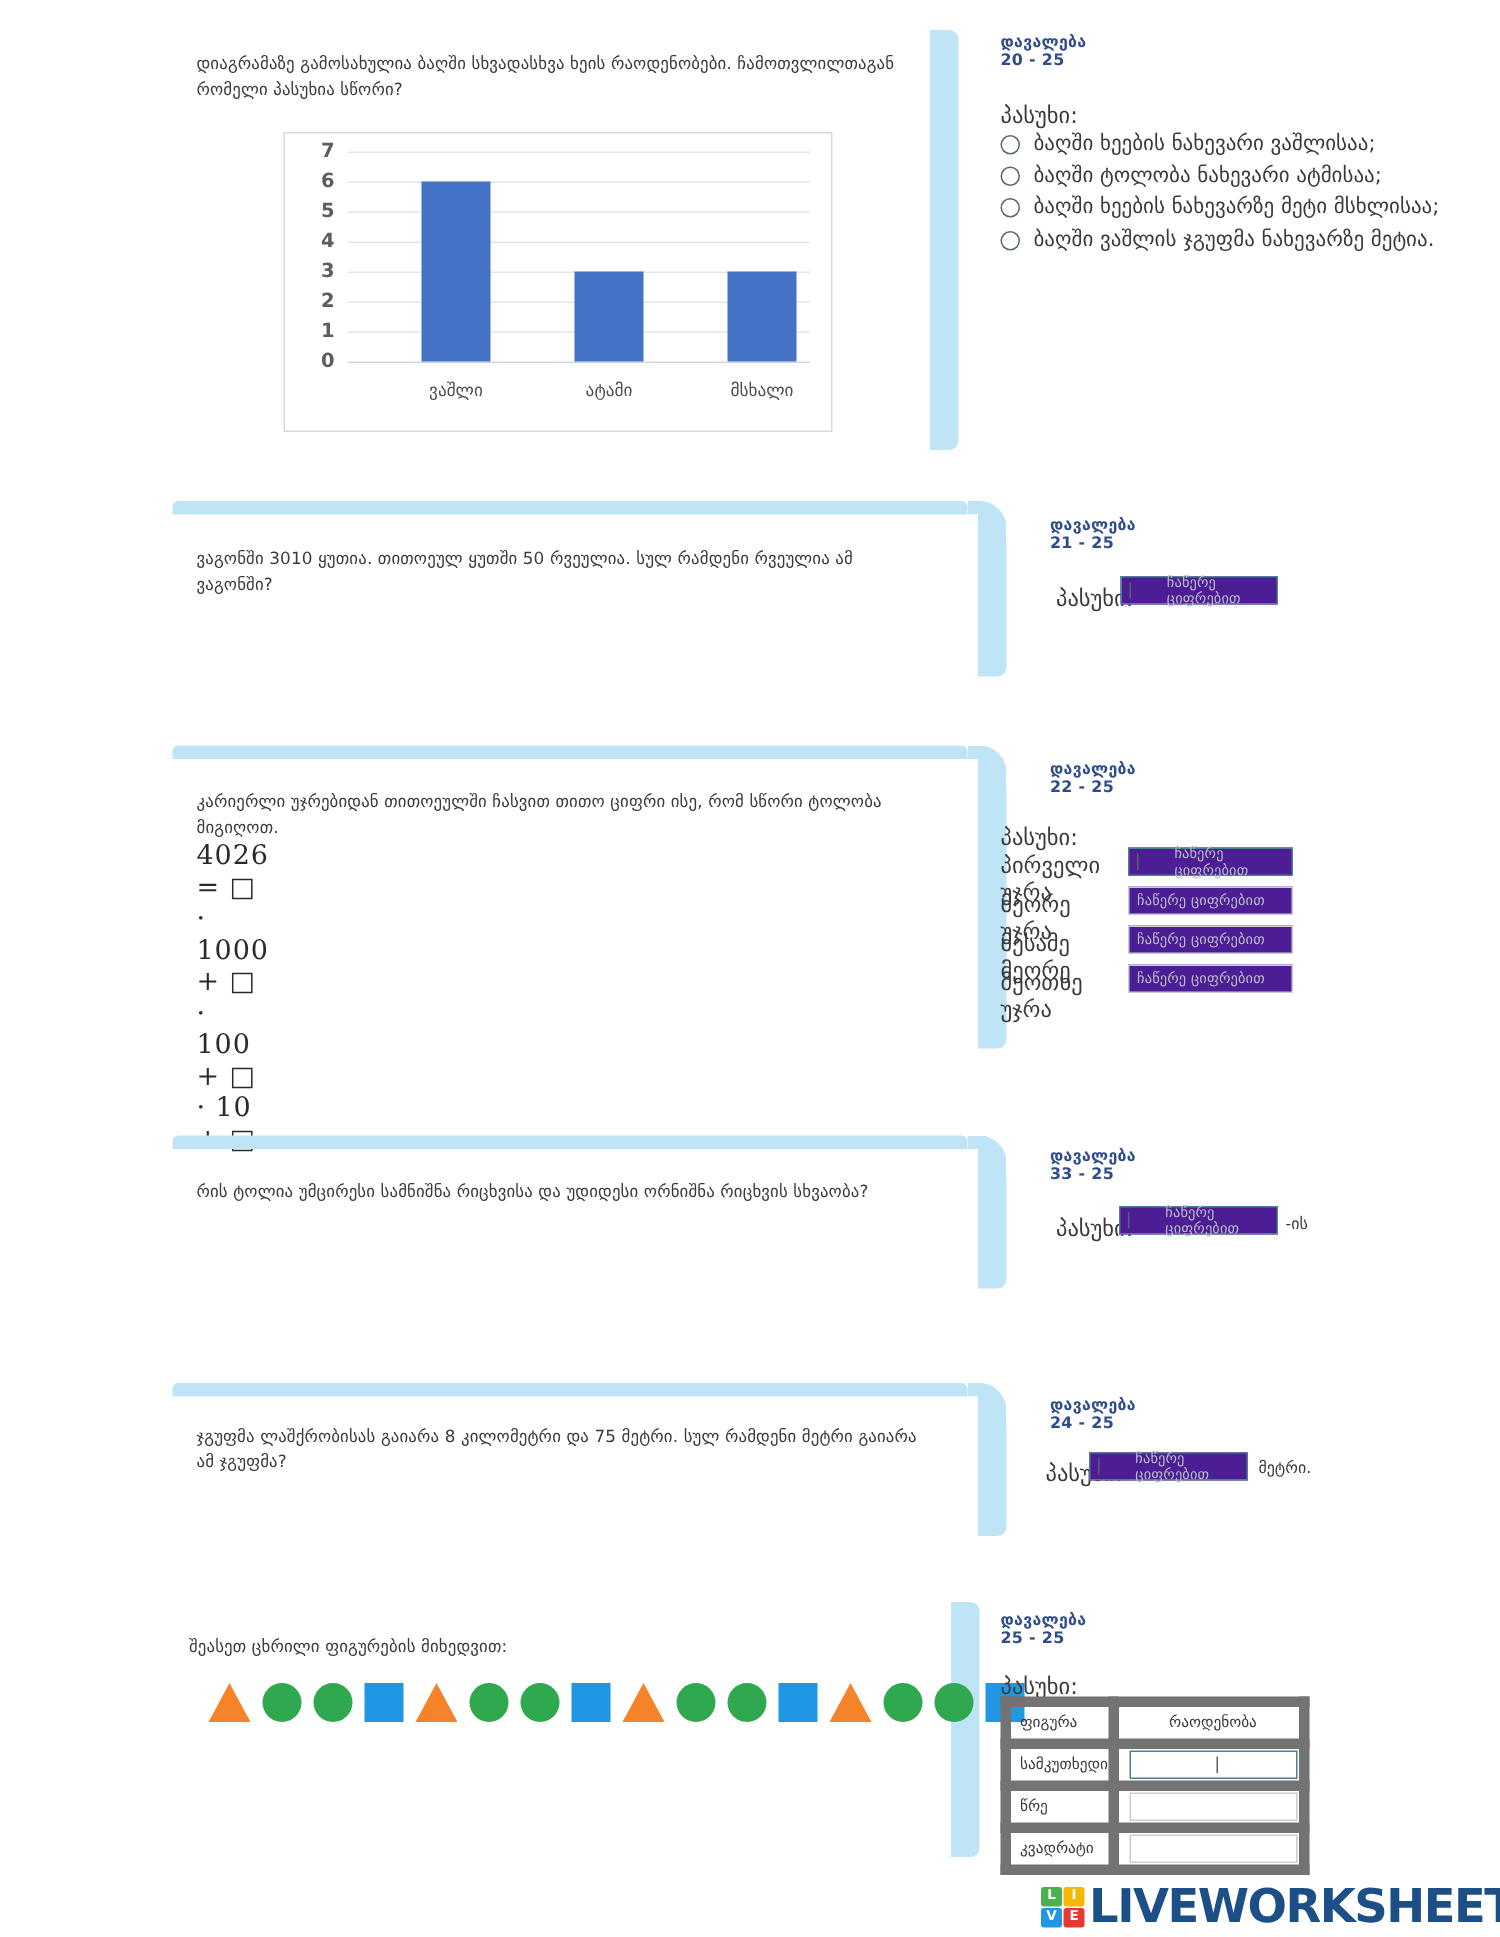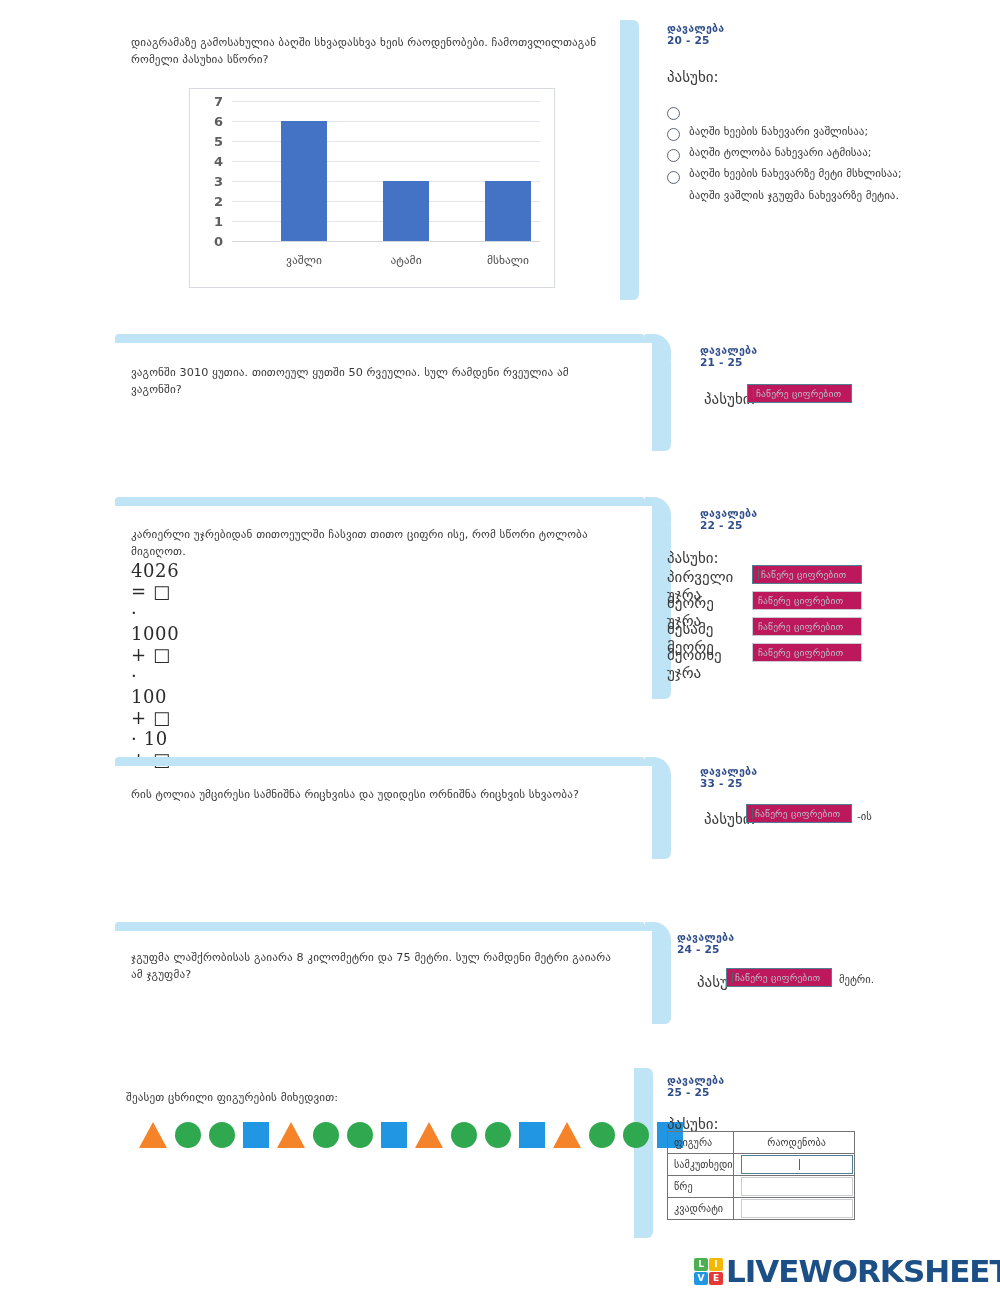--- a/index.html
+++ b/index.html
@@ -75,37 +75,37 @@
   }
   .radio {
     width: 11px;
     height: 11px;
     border: 1.3px solid #5a6472;
     border-radius: 50%;
     background: #fff;
     flex: none;
   }
   .opt-text {
-    font-size: 11px;
+    font-size: 14px;
     color: #3a3a3a;
     white-space: nowrap;
-    margin-top: 37px;
   }
 
   .field {
     position: absolute;
     box-sizing: border-box;
-    background: #be185d;
+    background: #4c1d95;
     border: 1px solid #c9cdd3;
     font-size: 9.6px;
     color: #b9bec6;
     display: flex;
     align-items: center;
     padding-left: 5px;
     letter-spacing: .1px;
+    gap: 22px;
   }
   .field.focused {
     border: 1.4px solid #4e7f93;
   }
   .field .caret {
     display: inline-block;
     width: 1px;
     height: 11px;
     background: #55606e;
     margin-right: 2px;
@@ -188,21 +188,21 @@
     border-right: 14px solid transparent;
   }
 
   
   .tbl {
     position: absolute;
     border-collapse: collapse;
     font-size: 10.2px;
   }
   .tbl td, .tbl th {
-    border: 1px solid #737373;
+    border: 7px solid #737373;
     padding: 0;
     height: 21px;
     vertical-align: middle;
   }
   .tbl .c1 { width: 78px; padding-left: 6px; text-align: left; font-weight: normal; color: #3a3a3a; }
   .tbl .c2 { width: 116px; padding-left: 6px; text-align: center; font-weight: normal; color: #3a3a3a; }
   .cell-input {
     display: block;
     box-sizing: border-box;
     width: 112px;
@@ -377,21 +377,21 @@
     <div class="suffix" style="left:857px; top:810px;">-ის</div>
   </div>
 
   <div class="block">
     <div class="accent-top" style="left:115px; top:922px; width:530px;"></div>
     <div class="accent-corner" style="left:645px; top:922px;"></div>
     <div class="accent-right" style="left:652px; top:944px; height:80px;"></div>
 
     <div class="qtext" style="left:131px; top:950px; width:490px;">ჯგუფმა ლაშქრობისას გაიარა 8 კილომეტრი და 75 მეტრი. სულ რამდენი მეტრი გაიარა ამ ჯგუფმა?</div>
 
-    <div class="ans-title" style="left:677px; top:931px;">დავალება 24 - 25</div>
+    <div class="ans-title" style="left:700px; top:931px;">დავალება 24 - 25</div>
     <div class="ans-label" style="left:697px; top:973px;">პასუხი:</div>
     <div class="field focused" style="left:726px; top:968px; width:106px; height:19px;">
       <span class="caret"></span>
       <span>ჩაწერე ციფრებით</span>
     </div>
     <div class="suffix" style="left:839px; top:973px;">მეტრი.</div>
   </div>
 
   <div class="block">
     <div class="accent-right" style="left:634px; top:1068px; height:170px;"></div>

